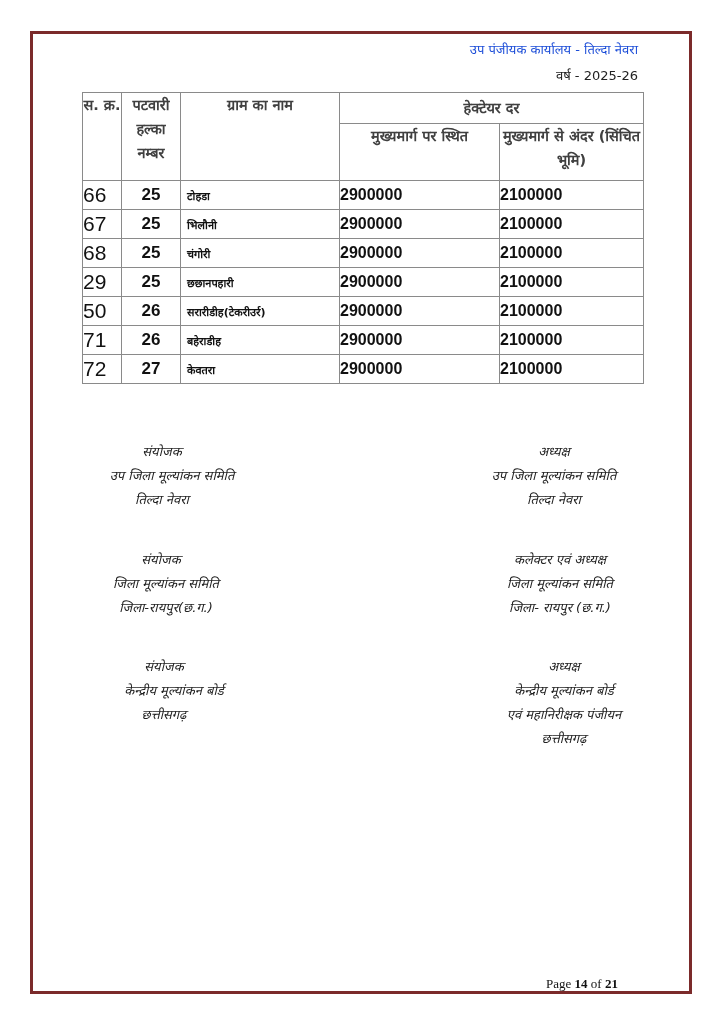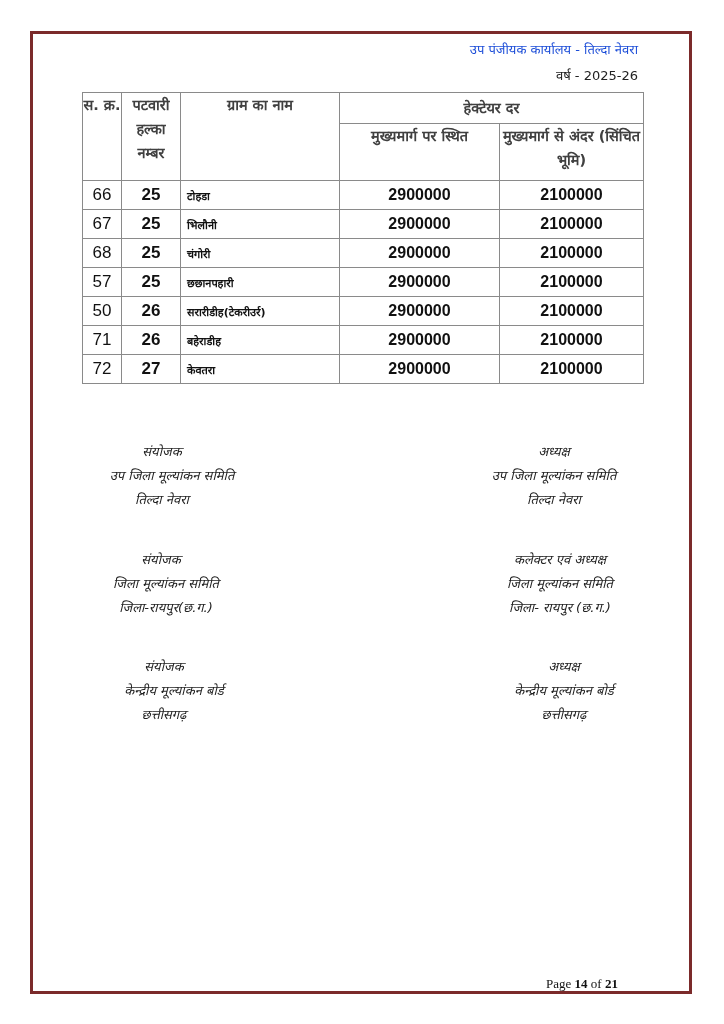--- a/index.html
+++ b/index.html
@@ -7,24 +7,24 @@
   .frame { position:absolute; left:30px; top:31px; width:656px; height:957px; border:3px solid #7b2a2a; }
   .hdr1 { position:absolute; right:86px; top:40px; font-size:13px; color:#1d4ed8; }
   .hdr2 { position:absolute; right:86px; top:66px; font-size:13px; color:#222; }
   table.rates { position:absolute; left:82px; top:92px; width:562px; border-collapse:collapse; }
   table.rates td, table.rates th { border:1px solid #8a8a8a; padding:0; }
   table.rates th { color:#404040; font-weight:bold; font-size:14.5px; vertical-align:top; line-height:24px; }
   .c1 { width:38px; } .c2 { width:58px; } .c3 { width:158px; } .c4 { width:159px; } .c5 { width:143px; }
   th.top { height:30px; }
   th.sub { height:56px; }
   td { height:28px; font-family:"Liberation Sans", sans-serif; }
-  td.sr { font-size:17px; text-align:center; }
+  td.sr { font-size:21px; }
   td.hn { font-size:17px; font-weight:bold; text-align:center; }
   td.vn { font-size:11px; font-weight:bold; padding-left:6px !important; font-family:"DejaVu Sans", sans-serif; }
-  td.rt { font-size:16px; font-weight:bold; text-align:center;margin-top:24px; }
+  td.rt { font-size:16px; font-weight:bold; text-align:left;margin-top:24px; }
   .sig { position:absolute; font-size:13px; color:#222; line-height:24px; text-align:center;font-style:italic; }
   .sig div { white-space:nowrap; }
   .footer { position:absolute; left:546px; top:976px; font-family:Liberation Serif, serif; font-size:13px; color:#111; }
   .footer b { font-weight:bold; }
 </style>
 </head>
 <body>
 
 <div class="frame"></div>
 
@@ -60,21 +60,21 @@
         <td class="rt">2100000</td>
       </tr>
       <tr>
         <td class="sr">68</td>
         <td class="hn">25</td>
         <td class="vn">चंगोरी</td>
         <td class="rt">2900000</td>
         <td class="rt">2100000</td>
       </tr>
       <tr>
-        <td class="sr">57</td>
+        <td class="sr">29</td>
         <td class="hn">25</td>
         <td class="vn">छछानपहारी</td>
         <td class="rt">2900000</td>
         <td class="rt">2100000</td>
       </tr>
       <tr>
         <td class="sr">50</td>
         <td class="hn">26</td>
         <td class="vn">सरारीडीह(टेकरीउर्र)</td>
         <td class="rt">2900000</td>
@@ -120,20 +120,21 @@
 </div>
 
 <div class="sig" style="left:76px; top:655px; width:196px;">
   <div style="margin-left:-20px;">संयोजक</div>
   <div>केन्द्रीय मूल्यांकन बोर्ड</div>
   <div style="margin-left:-20px;">छत्तीसगढ़</div>
 </div>
 <div class="sig" style="left:478px; top:655px; width:172px;">
   <div>अध्यक्ष</div>
   <div>केन्द्रीय मूल्यांकन बोर्ड</div>
+  <div>एवं महानिरीक्षक पंजीयन</div>
   <div>छत्तीसगढ़</div>
 </div>
 
 <div class="footer">
   <span>Page</span>
   <b>14</b>
   <span>of</span>
   <b>21</b>
 </div>
 

